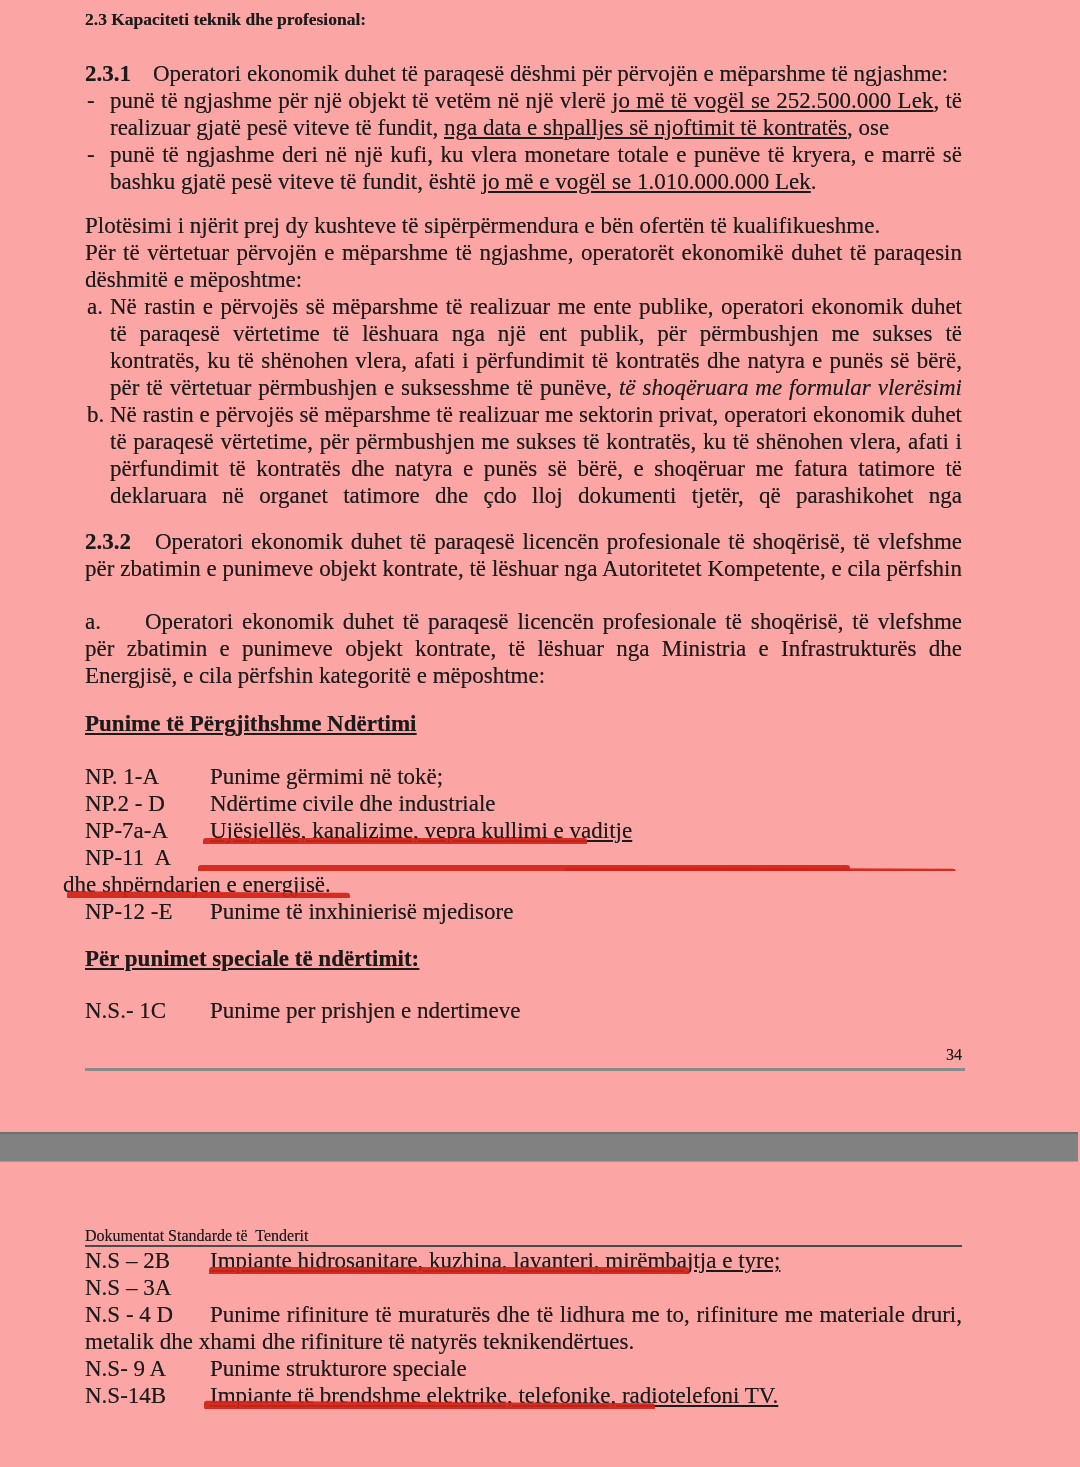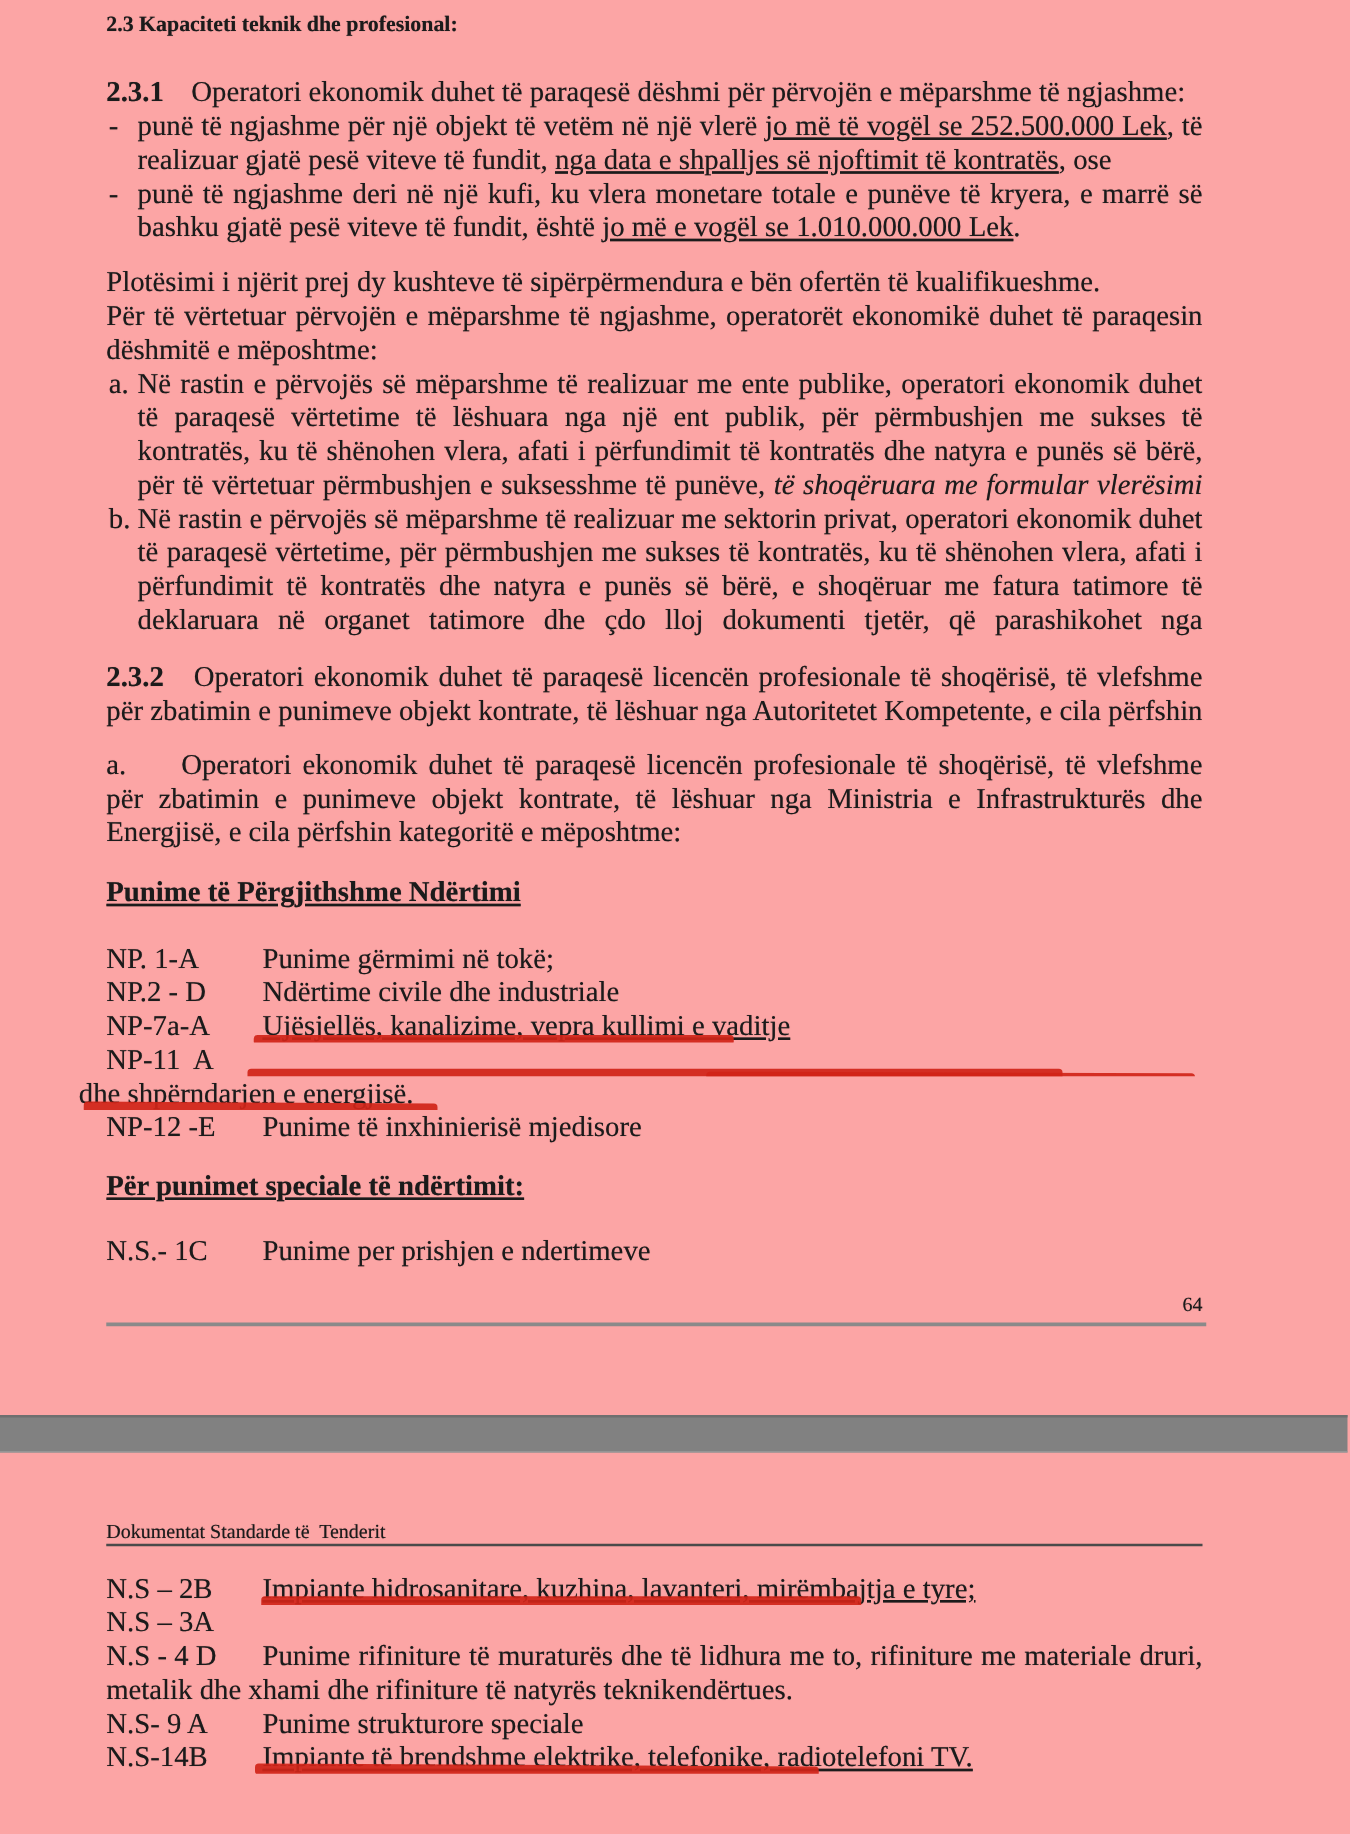--- a/index.html
+++ b/index.html
@@ -56,21 +56,21 @@
     border-bottom: 1px solid #9c9c9c;
   }
   .doc-footer-header {
     margin-top: 155px;
     height: 21px;
     font-size: 16px;
     line-height: 20px;
     border-bottom: 2.5px solid #4a4a4a;
     white-space: pre;
   }
-  .ns-block { margin-top: 20px; }
+  .ns-block { }
   .np11-cont { margin-left: -22px; }
 </style>
 </head>
 <body>
 
 <div class="page">
 
   <div class="h-main">2.3 Kapaciteti teknik dhe profesional:</div>
 
   <div class="para h27" style="margin-top:27px">
@@ -98,21 +98,21 @@
 
   <div class="hang h108">
     <span class="hang-label">b.</span>
     <span>Në rastin e përvojës së mëparshme të realizuar me sektorin privat, operatori ekonomik duhet të paraqesë vërtetime, për përmbushjen me sukses të kontratës, ku të shënohen vlera, afati i përfundimit të kontratës dhe natyra e punës së bërë, e shoqëruar me fatura tatimore të deklaruara në organet tatimore dhe çdo lloj dokumenti tjetër, që parashikohet nga legjislacioni në fuqi, që provon realizimin me sukses të punëve.</span>
   </div>
 
   <div class="para h54" style="margin-top:19px">
     <span class="num">2.3.2</span><span class="sp sp-24"></span><span>Operatori ekonomik duhet të paraqesë licencën profesionale të shoqërisë, të vlefshme për zbatimin e punimeve objekt kontrate, të lëshuar nga Autoritetet Kompetente, e cila përfshin kategoritë e mëposhtme:</span>
   </div>
 
-  <div class="para h81" style="margin-top:16px">
+  <div class="para h81" style="margin-top:26px">
     <span>a.</span><span class="sp sp-44"></span><span>Operatori ekonomik duhet të paraqesë licencën profesionale të shoqërisë, të vlefshme për zbatimin e punimeve objekt kontrate, të lëshuar nga Ministria e Infrastrukturës dhe Energjisë, e cila përfshin kategoritë e mëposhtme:</span>
   </div>
 
   <div class="h-sub" style="margin-top:21px">Punime të Përgjithshme Ndërtimi</div>
 
   <div style="margin-top:26px">
     <div class="row">
       <span class="code">NP. 1-A</span>
       <span class="desc">Punime gërmimi në tokë;</span>
     </div>
@@ -140,21 +140,21 @@
     </div>
   </div>
 
   <div class="h-sub" style="margin-top:20px">Për punimet speciale të ndërtimit:</div>
 
   <div class="row" style="margin-top:25px">
     <span class="code">N.S.- 1C</span>
     <span class="desc">Punime per prishjen e ndertimeve</span>
   </div>
 
-  <div class="pagenum-row">64</div>
+  <div class="pagenum-row">34</div>
 
   <div class="footer-line"></div>
 
   <div class="gray-bar"></div>
 
   <div class="doc-footer-header">Dokumentat Standarde të  Tenderit</div>
 
   <div class="ns-block">
     <div class="row">
       <span class="code">N.S – 2B</span>

